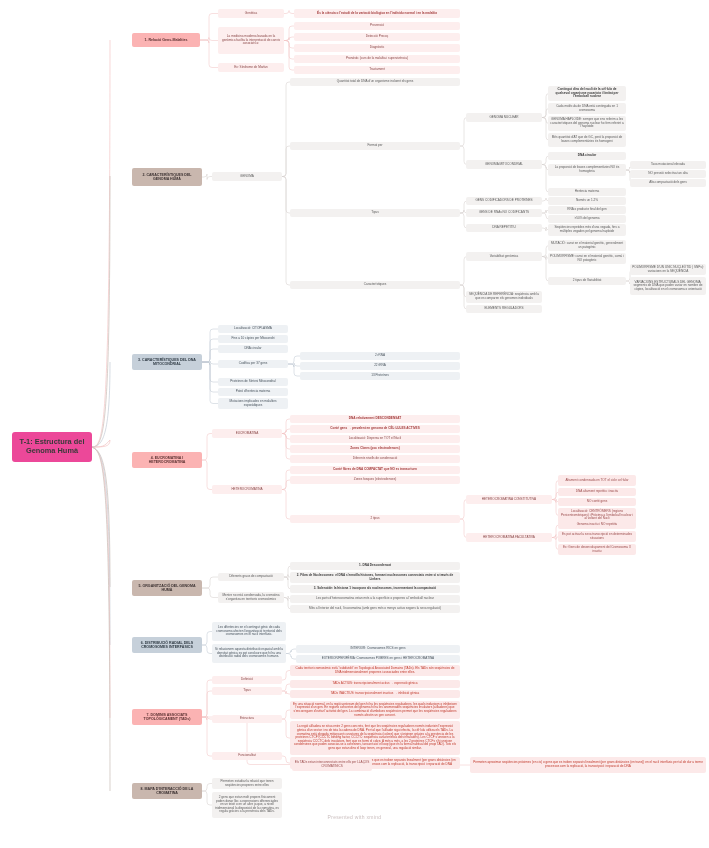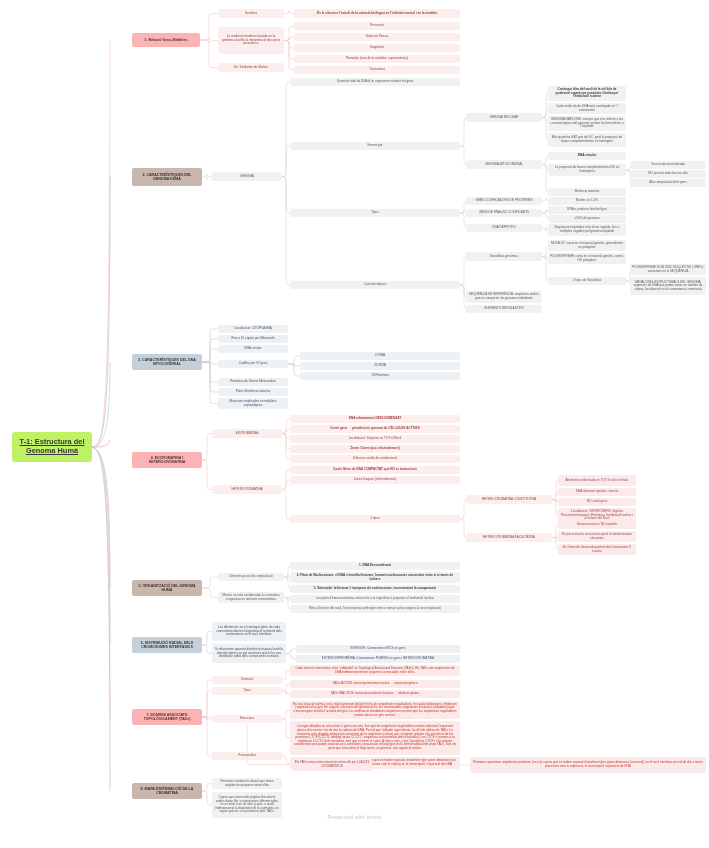--- a/index.html
+++ b/index.html
@@ -4,21 +4,21 @@
 <style>
   html,body{margin:0;padding:0;background:#ffffff;}
   body{width:709px;height:848px;position:relative;overflow:hidden;
        font-family:"Liberation Sans","DejaVu Sans",sans-serif;color:#3c3c3c;}
   #canvas{position:absolute;inset:0;}
   svg#wires{position:absolute;left:0;top:0;width:709px;height:848px;pointer-events:none;}
   .node{position:absolute;box-sizing:border-box;display:flex;align-items:center;
         justify-content:center;text-align:center;border-radius:2px;
         line-height:1.18;padding:1px 2px;overflow:hidden;}
   
-  .root{background:#bef264;color:#3a3a3a;font-weight:bold;border-radius:3px;text-decoration:underline;}
+  .root{background:#ec4899;color:#3a3a3a;font-weight:bold;border-radius:3px;}
   .b-pink{background:#fbb3b3;color:#5a3030;font-weight:bold;}
   .b-brown{background:#c9b7ae;color:#3a3030;font-weight:bold;}
   .b-blue{background:#c6d0da;color:#2f3a44;font-weight:bold;}
   .n-pink{background:#fdeeee;color:#8a4646;}
   .n-pink-b{background:#fdeeee;color:#a33b3b;font-weight:bold;}
   .n-grey{background:#f3f1f0;color:#5a5a5a;}
   .n-grey-b{background:#f3f1f0;color:#3a3a3a;font-weight:bold;}
   .n-blue{background:#eef1f4;color:#47525c;}
   .n-rose{background:#fce9e9;color:#9a4a4a;}
   .n-rosered{background:#fce9e9;color:#c0392b;}

